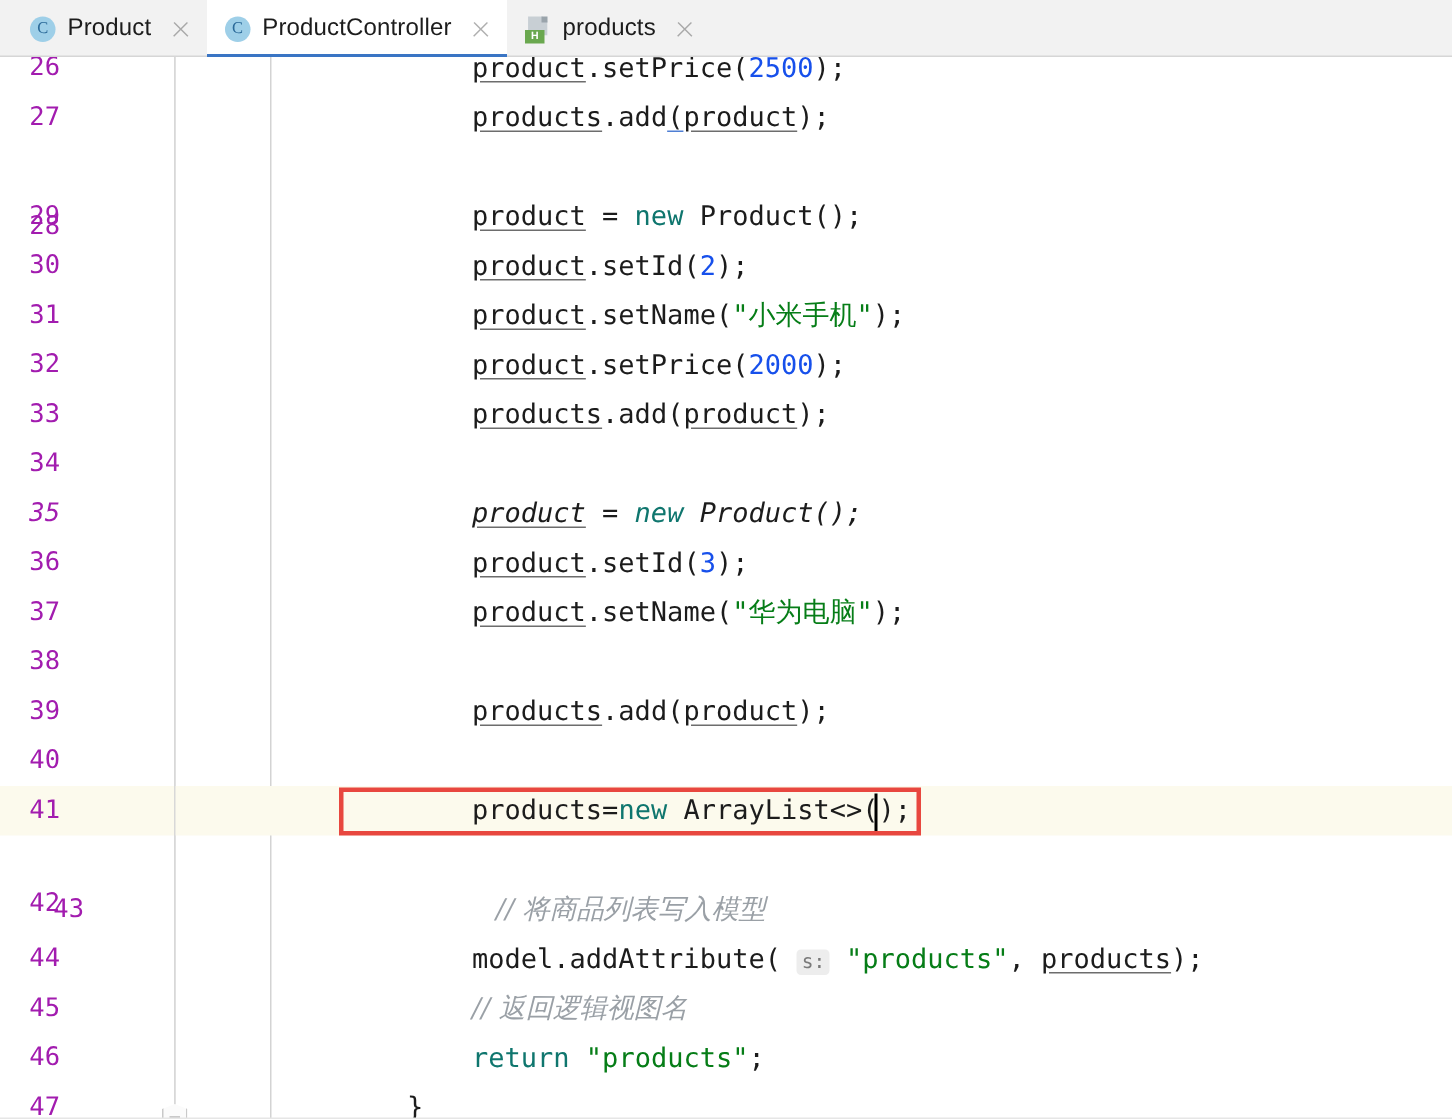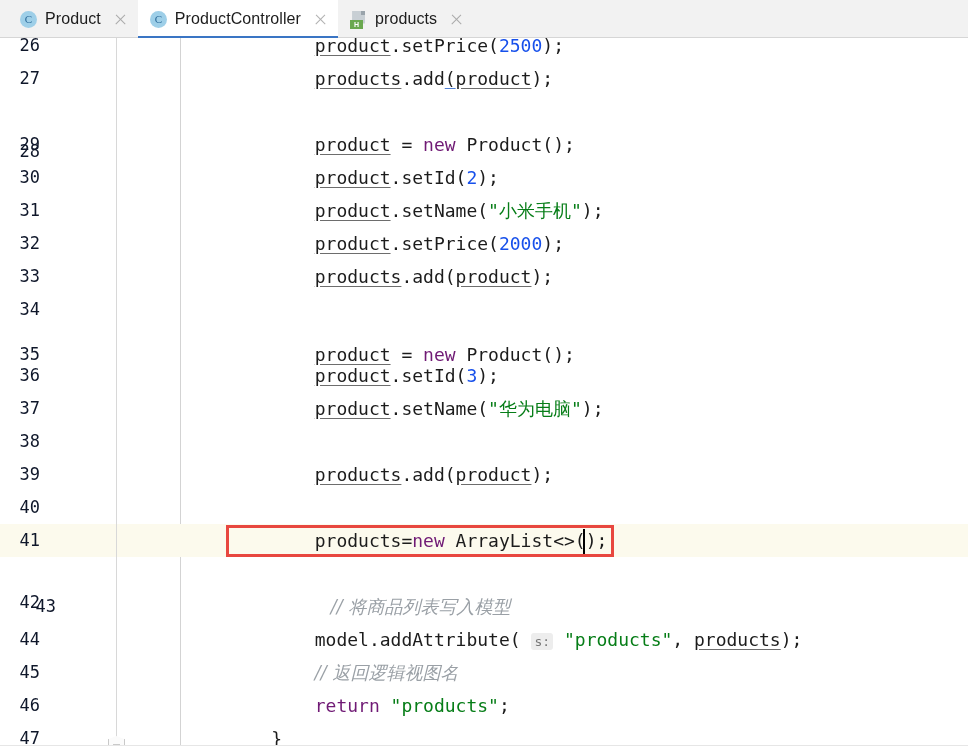--- a/index.html
+++ b/index.html
@@ -103,34 +103,34 @@
   .linerow {
     position: absolute; left: 0; width: 968px; height: 33px;
   }
   .linerow.caret { background: #fcfaed; }
 
   .lineno {
     position: absolute; left: 0; width: 40px;
     text-align: right;
     font-family: "DejaVu Sans Mono", monospace;
     font-size: 17px;
-    color: #0f172a;
+    color: #a21caf;
     line-height: 33px;
   }
   .codetext {
     position: absolute; left: 228px;
     font-family: "DejaVu Sans Mono", monospace;
     font-size: 18px;
     line-height: 33px;
     color: #1c1c1c;
     white-space: pre;
   }
 
   
-  .kw      { color: #701a75; }
+  .kw      { color: #0f766e; }
   .num     { color: #1750eb; }
   .str     { color: #067d17; }
   .cmt     { color: #9aa0a6; font-style: italic; font-family: "DejaVu Serif", serif; }
   .ident   { text-decoration: underline; text-decoration-color: #6d6d6d; text-underline-offset: 3px; }
   .identb  { text-decoration: underline; text-decoration-color: #4f7fd4; text-underline-offset: 3px; color:#1c1c1c;}
   .hint {
     background: #ededed; color: #7a7a7a;
     font-size: 13px; padding: 1px 3px; border-radius: 3px;
     font-family: "DejaVu Sans Mono", monospace;
   }
@@ -248,21 +248,21 @@
           <div class="codetext"><span>        </span><span class="ident">product</span><span>.setPrice(</span><span class="num">2000</span><span>);</span></div>
         </div>
         <div class="linerow" style="top: 222px;">
           <div class="lineno">33</div>
           <div class="codetext"><span>        </span><span class="ident">products</span><span>.add(</span><span class="ident">product</span><span>);</span></div>
         </div>
         <div class="linerow" style="top: 255px;">
           <div class="lineno">34</div>
           <div class="codetext"></div>
         </div>
-        <div class="linerow" style="top: 300px;">
+        <div class="linerow" style="top: 288px; font-style: italic;">
           <div class="lineno">35</div>
           <div class="codetext"><span>        </span><span class="ident">product</span><span> = </span><span class="kw">new</span><span> Product();</span></div>
         </div>
         <div class="linerow" style="top: 321px;">
           <div class="lineno">36</div>
           <div class="codetext"><span>        </span><span class="ident">product</span><span>.setId(</span><span class="num">3</span><span>);</span></div>
         </div>
         <div class="linerow" style="top: 354px;">
           <div class="lineno">37</div>
           <div class="codetext"><span>        </span><span class="ident">product</span><span>.setName(</span><span class="str">"华为电脑"</span><span>);</span></div>

